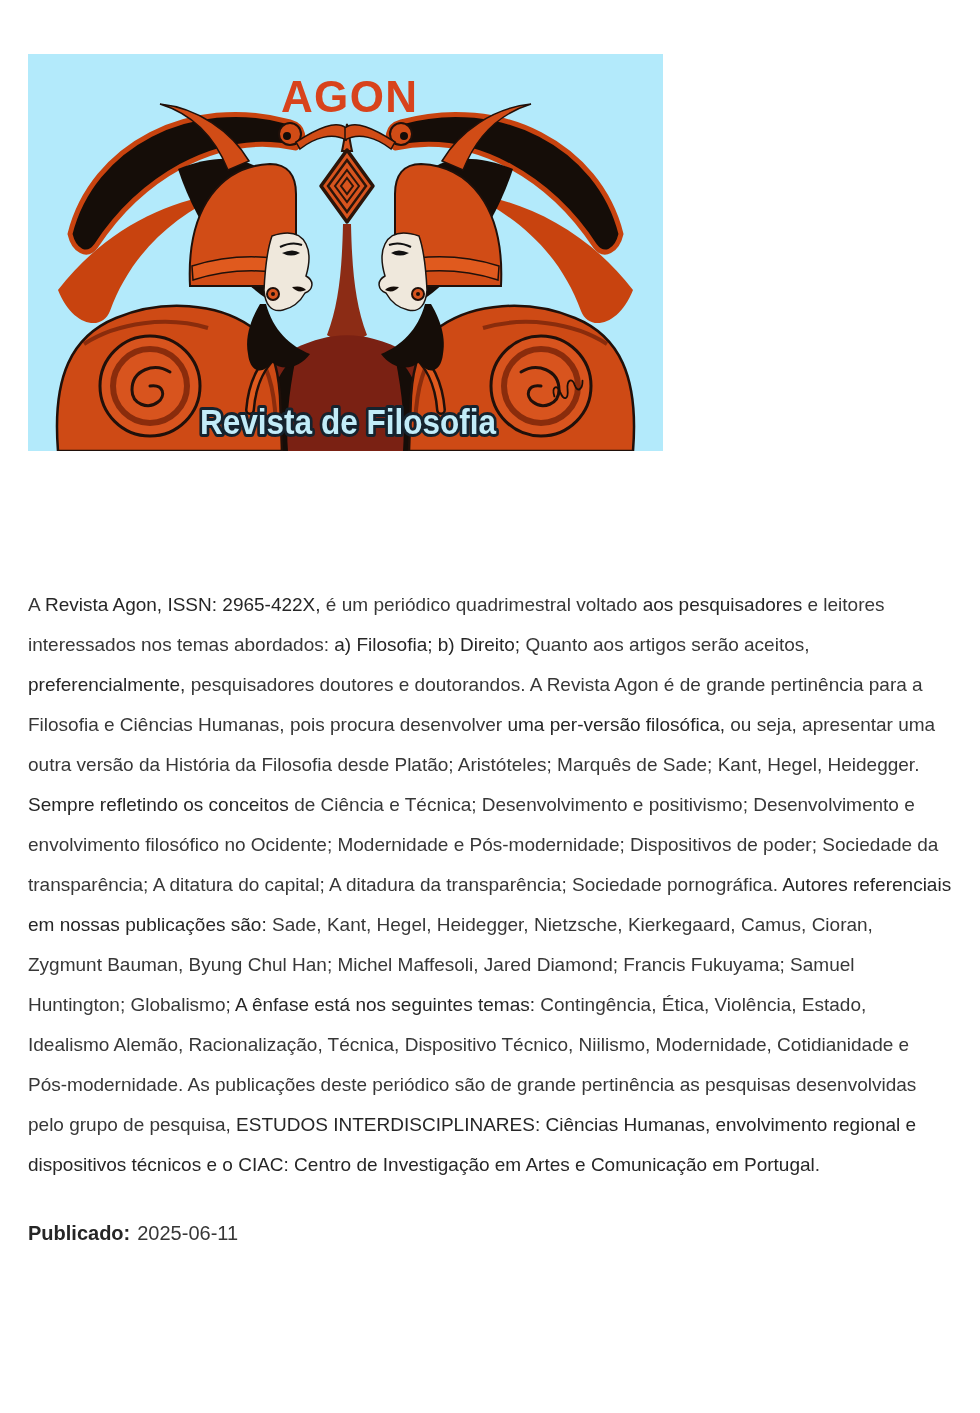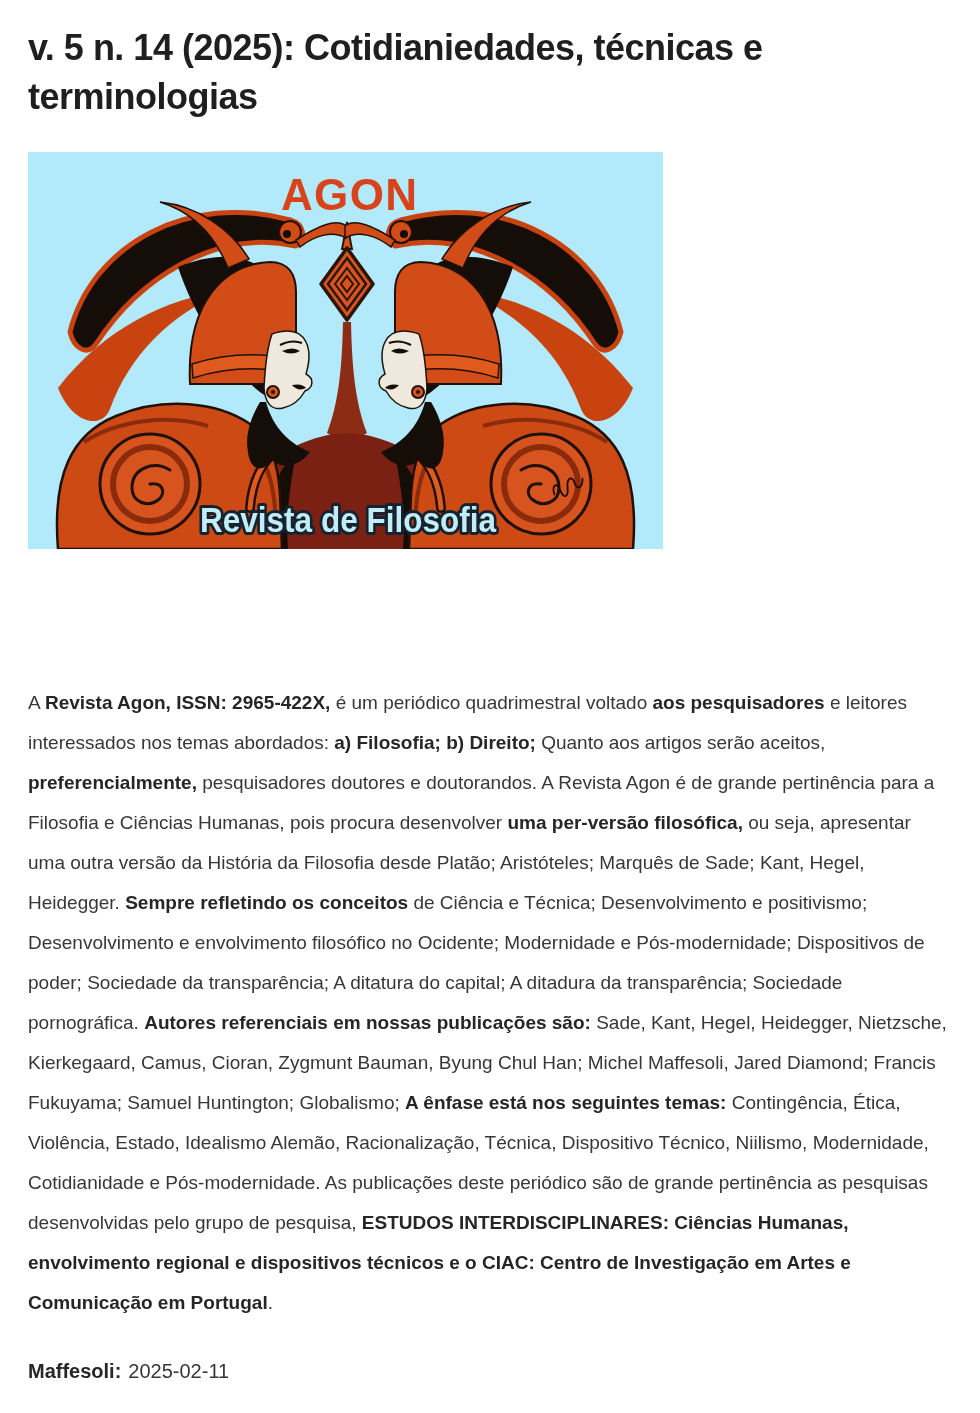--- a/index.html
+++ b/index.html
@@ -31,37 +31,36 @@
   figure.cover svg { display: block; width: 635px; height: 397px; }
 
   p.description {
     margin: 30px 0 0 0;
     max-width: 924px;
     font-size: 19px;
     line-height: 40px;
     color: #373737;
     text-align: left;
   }
-  p.description strong { font-weight: 700; color: #262626; }
+  p.description strong { font-weight: 400; color: #262626; }
 
   p.published {
     margin: 28px 0 0 0;
     font-size: 20px;
     line-height: 40px;
     color: #373737;
   }
   p.published strong { font-weight: 700; color: #262626; }
   p.published span.date { margin-left: 7px; }
 </style>
 </head>
 <body>
 
 <main class="page">
 
-  <h1 class="issue-title">v. 5 n. 14 (2025): Cotidianiedades, técnicas e terminologias</h1>
 
   <figure class="cover">
     <svg viewBox="0 0 635 397" xmlns="http://www.w3.org/2000/svg">
 
       <defs>
 
         <g id="warrior">
 
           <path d="M 236,397 C 238,345 250,315 268,303 C 260,342 258,372 260,397 Z" fill="#150d08"></path>
 
@@ -125,16 +124,16 @@
         <path d="M 522,326 c 6,-8 12,-5 7,2 c -6,9 -1,11 6,5 c 8,-7 13,-3 8,3 c -5,7 1,9 8,4" fill="none" stroke="#1a0f08" stroke-width="1.8" stroke-linecap="round"></path>
       </g>
 
       <text x="320" y="380" text-anchor="middle" textLength="296" lengthAdjust="spacingAndGlyphs" font-family="Liberation Sans, DejaVu Sans, sans-serif" font-size="35" font-weight="bold" fill="#c2ecf8" stroke="#15232e" stroke-width="6" paint-order="stroke" stroke-linejoin="round">Revista de Filosofia</text>
     </svg>
   </figure>
 
   <p class="description"><span>A </span><strong>Revista Agon, ISSN: 2965-422X,</strong><span> é um periódico quadrimestral voltado </span><strong>aos pesquisadores</strong><span> e leitores interessados nos temas abordados: </span><strong>a) Filosofia; b) Direito;</strong><span> Quanto aos artigos serão aceitos, </span><strong>preferencialmente,</strong><span> pesquisadores doutores e doutorandos.  A Revista Agon é de grande pertinência para a Filosofia e Ciências Humanas, pois procura desenvolver </span><strong>uma per-versão filosófica,</strong><span> ou seja, apresentar uma outra versão da História da Filosofia desde Platão; Aristóteles; Marquês de Sade; Kant, Hegel, Heidegger. </span><strong>Sempre refletindo os conceitos</strong><span> de Ciência e Técnica; Desenvolvimento e positivismo; Desenvolvimento e envolvimento filosófico no Ocidente; Modernidade e Pós-modernidade; Dispositivos de poder; Sociedade da transparência; A ditatura do capital; A ditadura da transparência; Sociedade pornográfica. </span><strong>Autores referenciais em nossas publicações são:</strong><span> Sade, Kant, Hegel, Heidegger, Nietzsche, Kierkegaard, Camus, Cioran, Zygmunt Bauman, Byung Chul Han; Michel Maffesoli, Jared Diamond; Francis Fukuyama; Samuel Huntington; Globalismo; </span><strong>A ênfase está nos seguintes temas:</strong><span> Contingência, Ética, Violência, Estado, Idealismo Alemão, Racionalização, Técnica, Dispositivo Técnico, Niilismo, Modernidade, Cotidianidade e Pós-modernidade. As publicações deste periódico são de grande pertinência as pesquisas desenvolvidas pelo grupo de pesquisa, </span><strong>ESTUDOS INTERDISCIPLINARES: Ciências Humanas, envolvimento regional e dispositivos técnicos e o CIAC: Centro de Investigação em Artes e Comunicação em Portugal</strong><span>.</span></p>
 
   <p class="published">
-    <strong>Maffesoli:</strong><span class="date">2025-02-11</span>
+    <strong>Publicado:</strong><span class="date">2025-06-11</span>
   </p>
 
 </main>
 
 </body></html>

